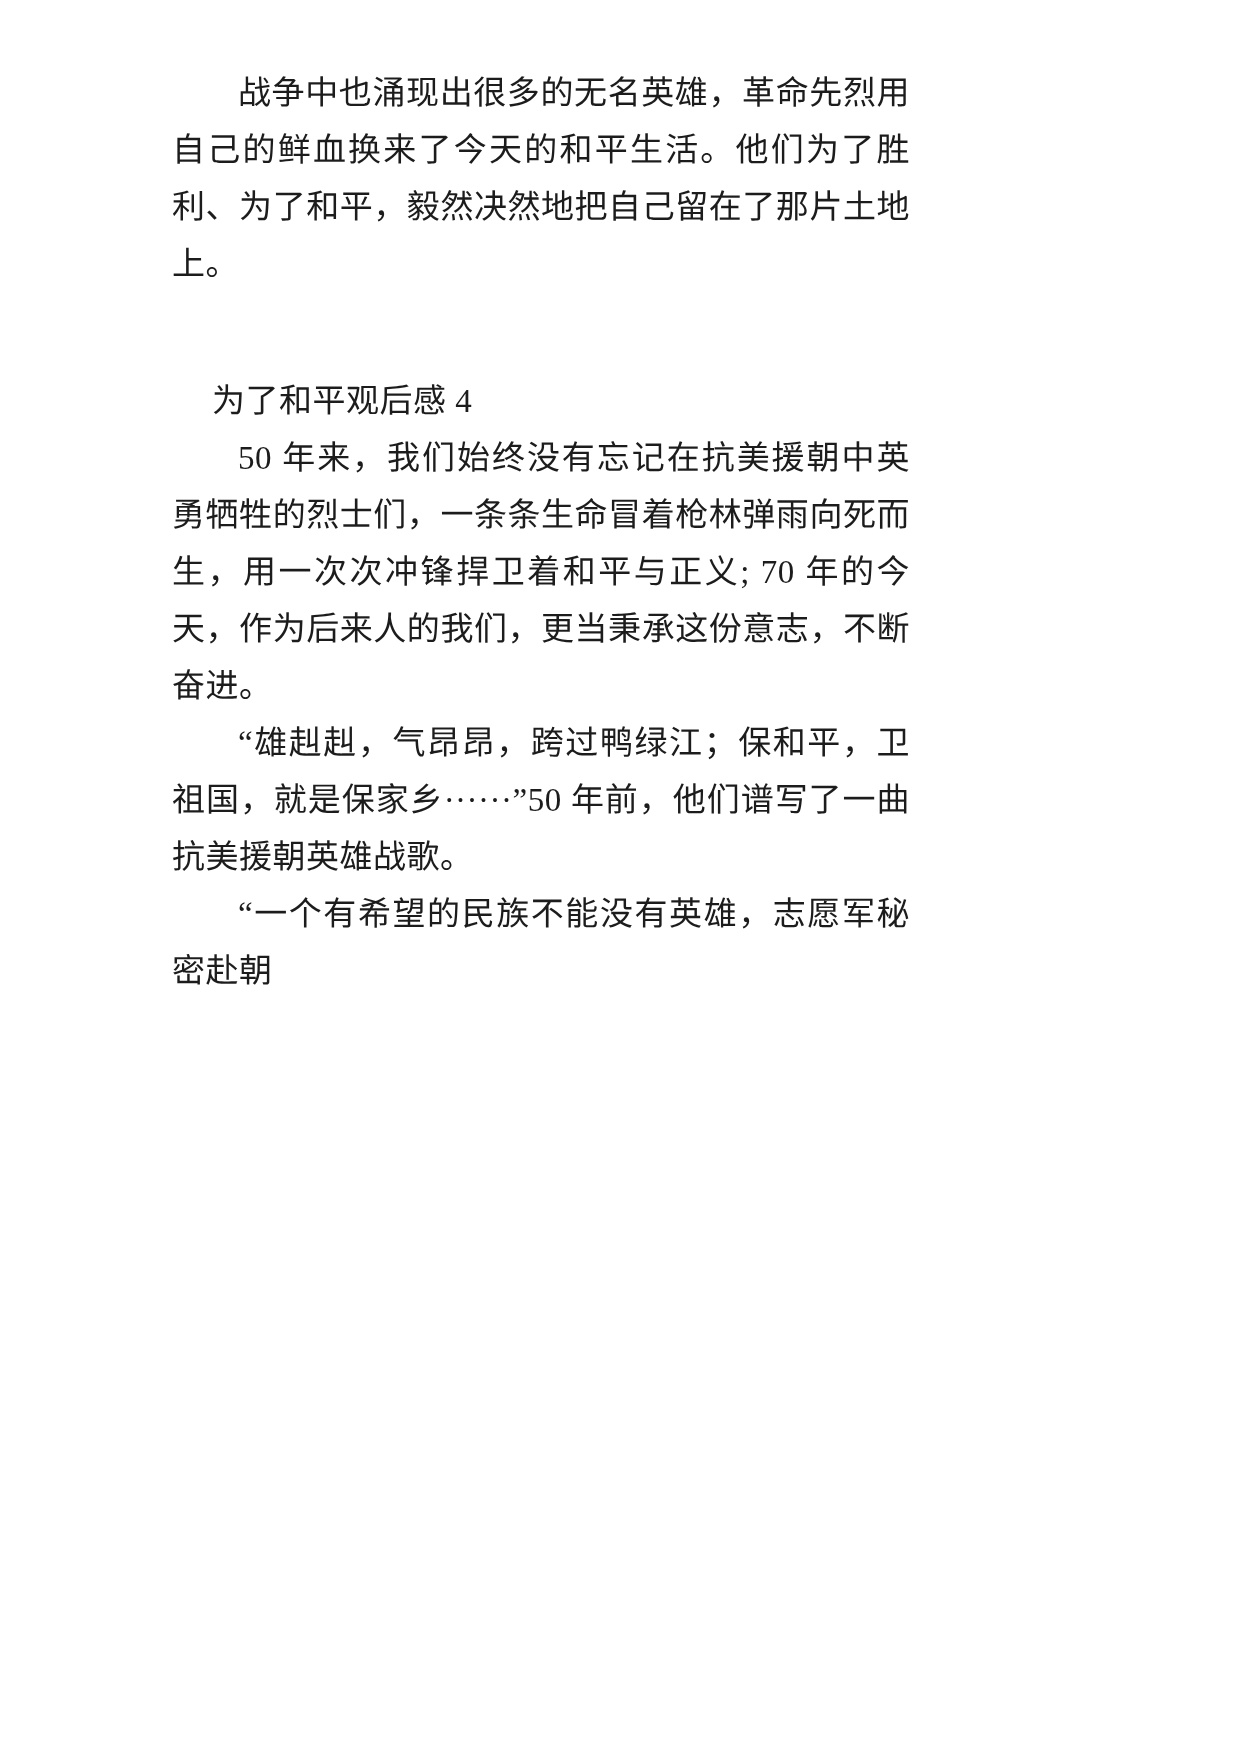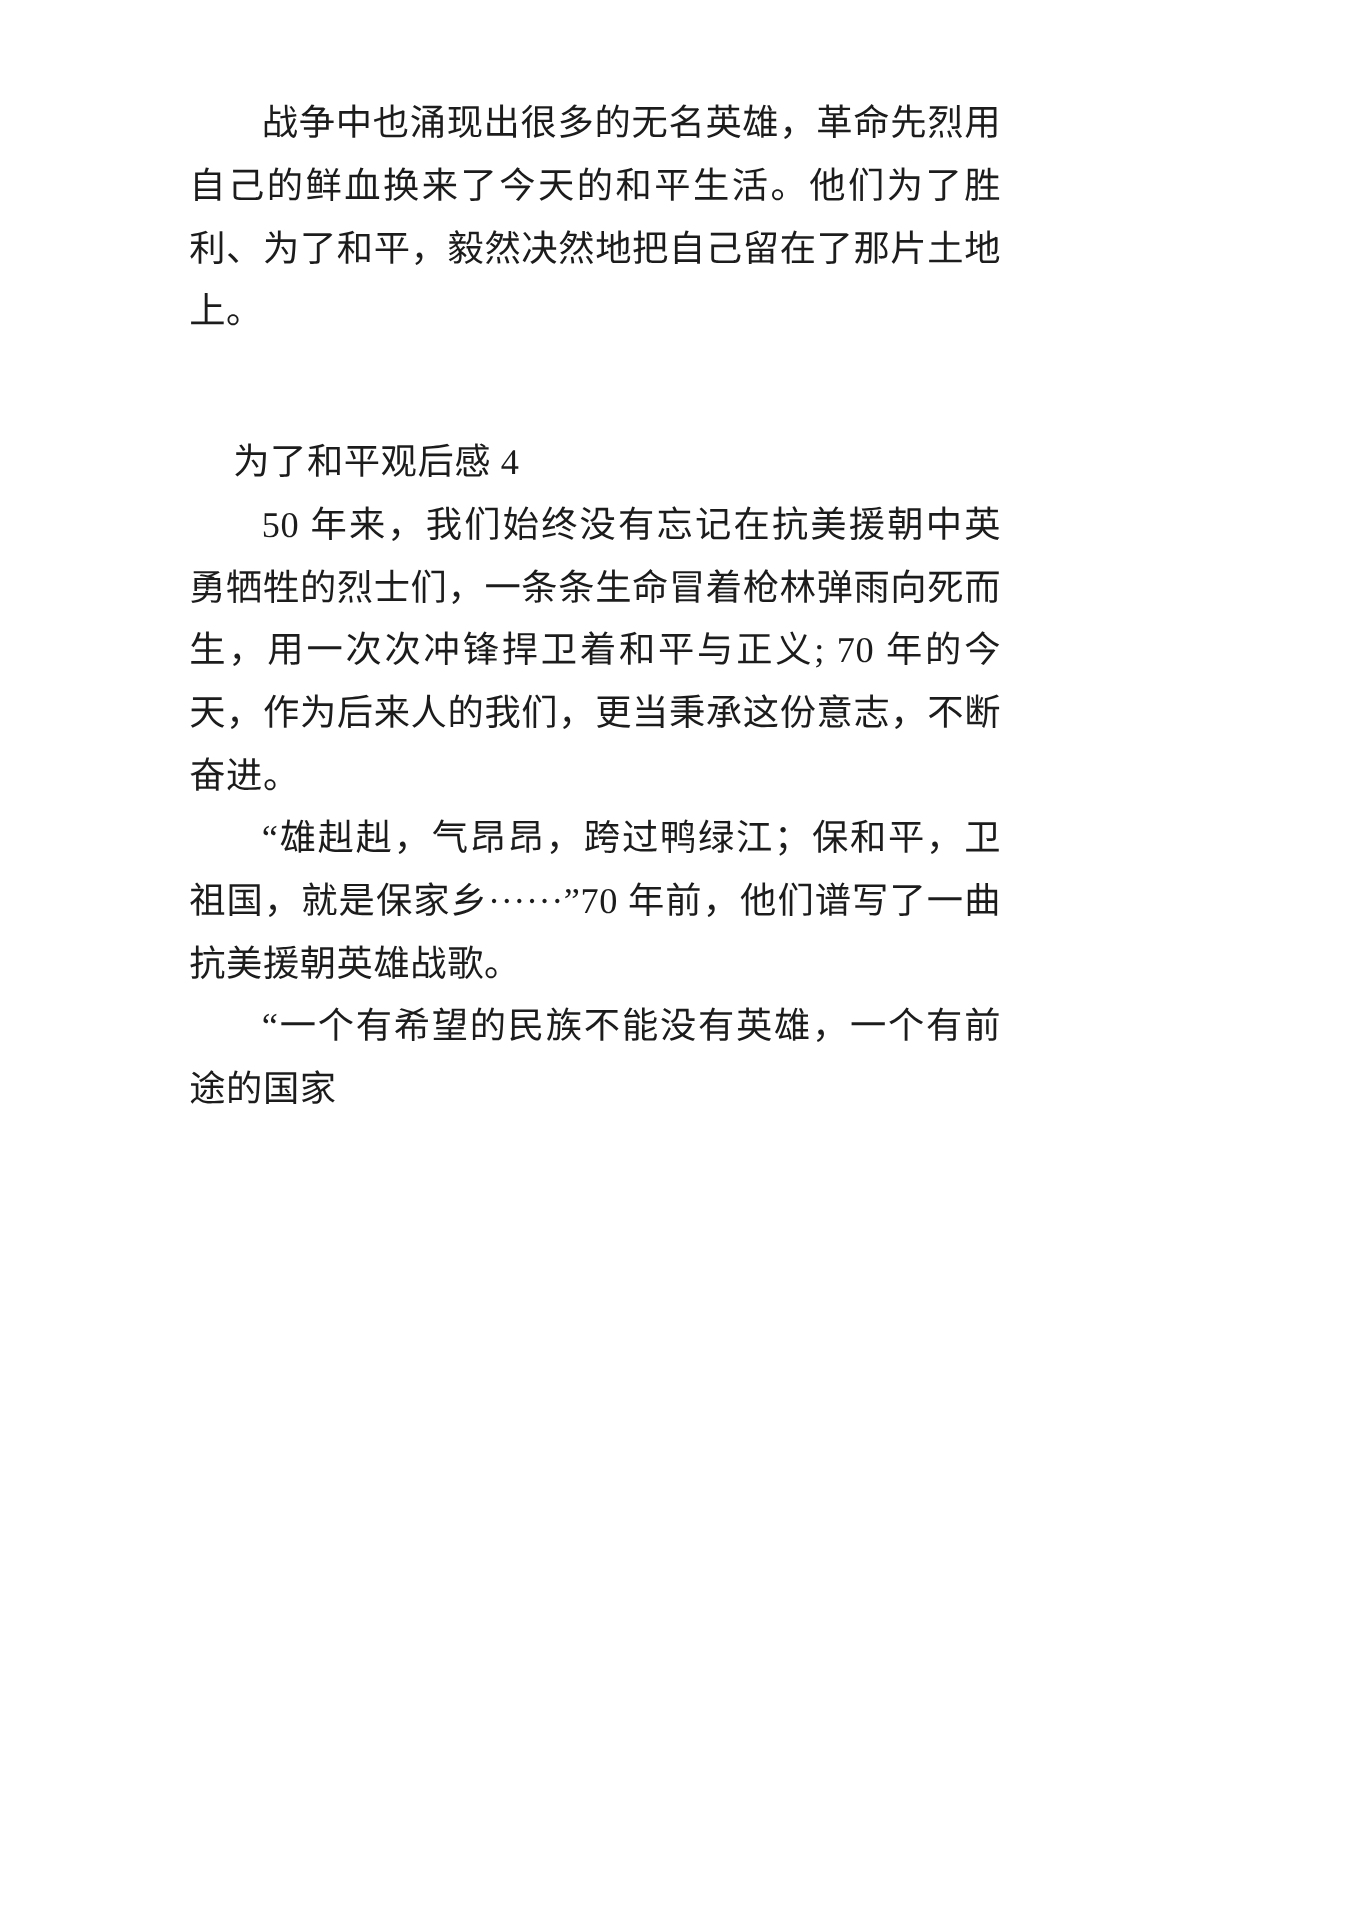--- a/index.html
+++ b/index.html
@@ -11,21 +11,21 @@
     width: 1241px;
     height: 1754px;
     font-family: "Liberation Serif", "DejaVu Serif", serif;
     color: #1c1c1c;
     overflow: hidden;
   }
   .page {
     box-sizing: border-box;
     width: 1114px;
     height: 1754px;
-    padding: 85px 204px 60px 172px;
+    padding: 65px 204px 60px 172px;
     background: #ffffff;
   }
   .doc-body p {
     margin: 0;
     font-size: 33px;
     line-height: 57px;
     text-align: justify;
     text-justify: inter-ideograph;
     letter-spacing: 0.5px;
     word-break: break-all;
@@ -40,16 +40,16 @@
   }
 </style>
 </head>
 <body>
 
 <div class="page">
   <div class="doc-body">
     <p class="indent">战争中也涌现出很多的无名英雄，革命先烈用自己的鲜血换来了今天的和平生活。他们为了胜利、为了和平，毅然决然地把自己留在了那片土地上。</p>
     <p class="section-heading">为了和平观后感 4</p>
     <p class="indent">50 年来，我们始终没有忘记在抗美援朝中英勇牺牲的烈士们，一条条生命冒着枪林弹雨向死而生，用一次次冲锋捍卫着和平与正义; 70 年的今天，作为后来人的我们，更当秉承这份意志，不断奋进。</p>
-    <p class="indent">“雄赳赳，气昂昂，跨过鸭绿江；保和平，卫祖国，就是保家乡······”70 年前，他们谱写了一曲抗美援朝英雄战歌。</p>
-    <p class="indent">“一个有希望的民族不能没有英雄，一个有前途的国家</p>
+    <p class="indent">“雄赳赳，气昂昂，跨过鸭绿江；保和平，卫祖国，就是保家乡······”50 年前，他们谱写了一曲抗美援朝英雄战歌。</p>
+    <p class="indent">“一个有希望的民族不能没有英雄，志愿军秘密赴朝</p>
   </div>
 </div>
 
 </body></html>

